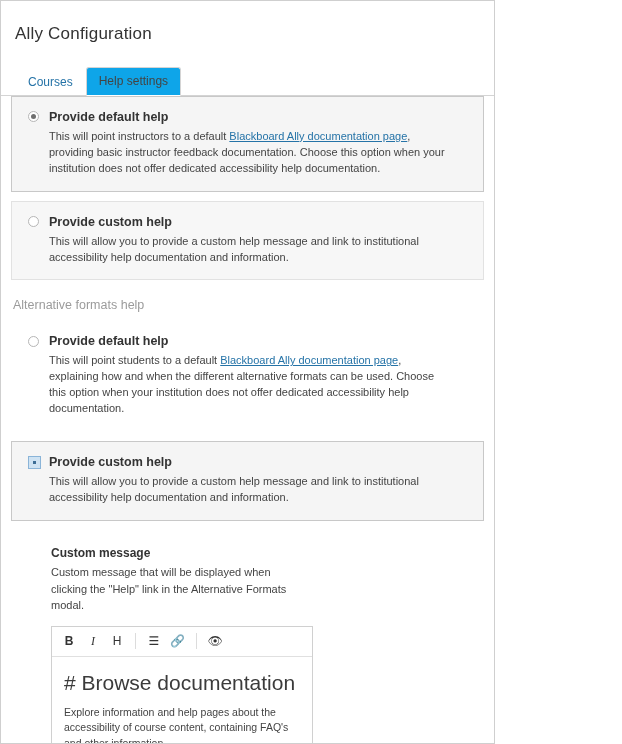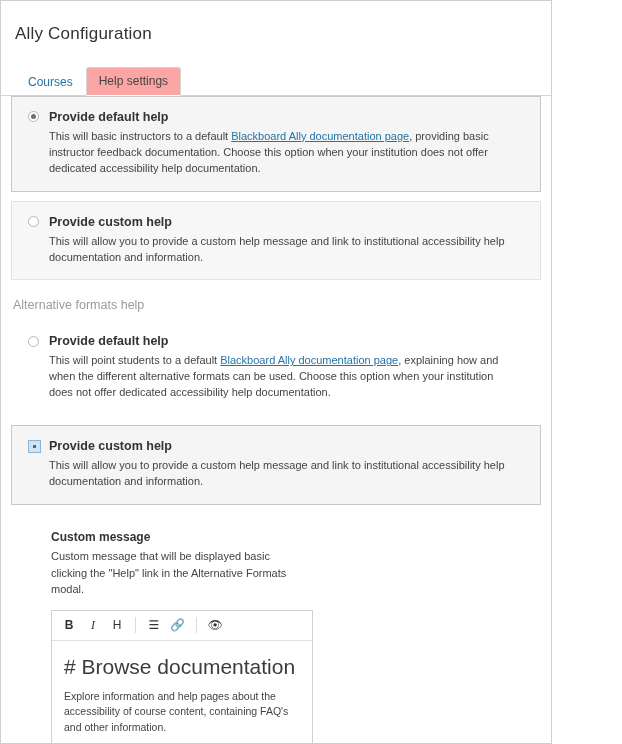--- a/index.html
+++ b/index.html
@@ -9,21 +9,21 @@
     background: #ffffff;
   }
   body {
     width: 622px;
     height: 744px;
     font-family: "Liberation Sans", sans-serif;
     color: #333333;
     overflow: hidden;
   }
   .page {
-    width: 552px;
+    width: 495px;
     height: 744px;
     border: 1px solid #cfcfcf;
     background: #ffffff;
     position: relative;
     overflow: hidden;
   }
   .page-title {
     font-size: 17px;
     color: #333333;
     padding: 12px 0 10px 14px;
@@ -44,21 +44,21 @@
     cursor: pointer;
     border: 1px solid transparent;
     border-bottom: none;
     position: relative;
     top: 1px;
     background: transparent;
     text-align: right;
   }
   .tab.active {
     color: #444444;
-    background: #fca5a5;
+    background: #0ea5e9;
     border: 1px solid #d4d4d4;
     border-bottom: 1px solid #ffffff;
     border-radius: 3px 3px 0 0;
   }
   .content {
     padding: 0 10px;
   }
   .section-title {
     font-size: 12.5px;
     color: #9b9b9b;
@@ -215,21 +215,21 @@
   </div>
 
   <div class="content">
 
 
     <div class="option-card selected">
       <div class="opt-head">
         <span class="radio checked-dot"></span>
         <span class="opt-title">Provide default help</span>
       </div>
-      <div class="opt-desc"><span>This will basic instructors to a default </span><a href="#">Blackboard Ally documentation page</a><span>, providing basic instructor feedback documentation. Choose this option when your institution does not offer dedicated accessibility help documentation.</span></div>
+      <div class="opt-desc"><span>This will point instructors to a default </span><a href="#">Blackboard Ally documentation page</a><span>, providing basic instructor feedback documentation. Choose this option when your institution does not offer dedicated accessibility help documentation.</span></div>
     </div>
 
     <div class="option-card">
       <div class="opt-head">
         <span class="radio"></span>
         <span class="opt-title">Provide custom help</span>
       </div>
       <div class="opt-desc">This will allow you to provide a custom help message and link to institutional accessibility help documentation and information.</div>
     </div>
 
@@ -246,21 +246,21 @@
     <div class="option-card selected">
       <div class="opt-head">
         <span class="checkbox-sq"></span>
         <span class="opt-title">Provide custom help</span>
       </div>
       <div class="opt-desc">This will allow you to provide a custom help message and link to institutional accessibility help documentation and information.</div>
     </div>
 
     <div class="custom-block">
       <div class="custom-title">Custom message</div>
-      <div class="custom-help">Custom message that will be displayed basic clicking the "Help" link in the Alternative Formats modal.</div>
+      <div class="custom-help">Custom message that will be displayed when clicking the "Help" link in the Alternative Formats modal.</div>
 
       <div class="editor">
         <div class="editor-toolbar">
           <div class="tb-btn bold">B</div>
           <div class="tb-btn italic">I</div>
           <div class="tb-btn">H</div>
           <div class="tb-sep"></div>
           <div class="tb-btn">☰</div>
           <div class="tb-btn">🔗</div>
           <div class="tb-sep"></div>

